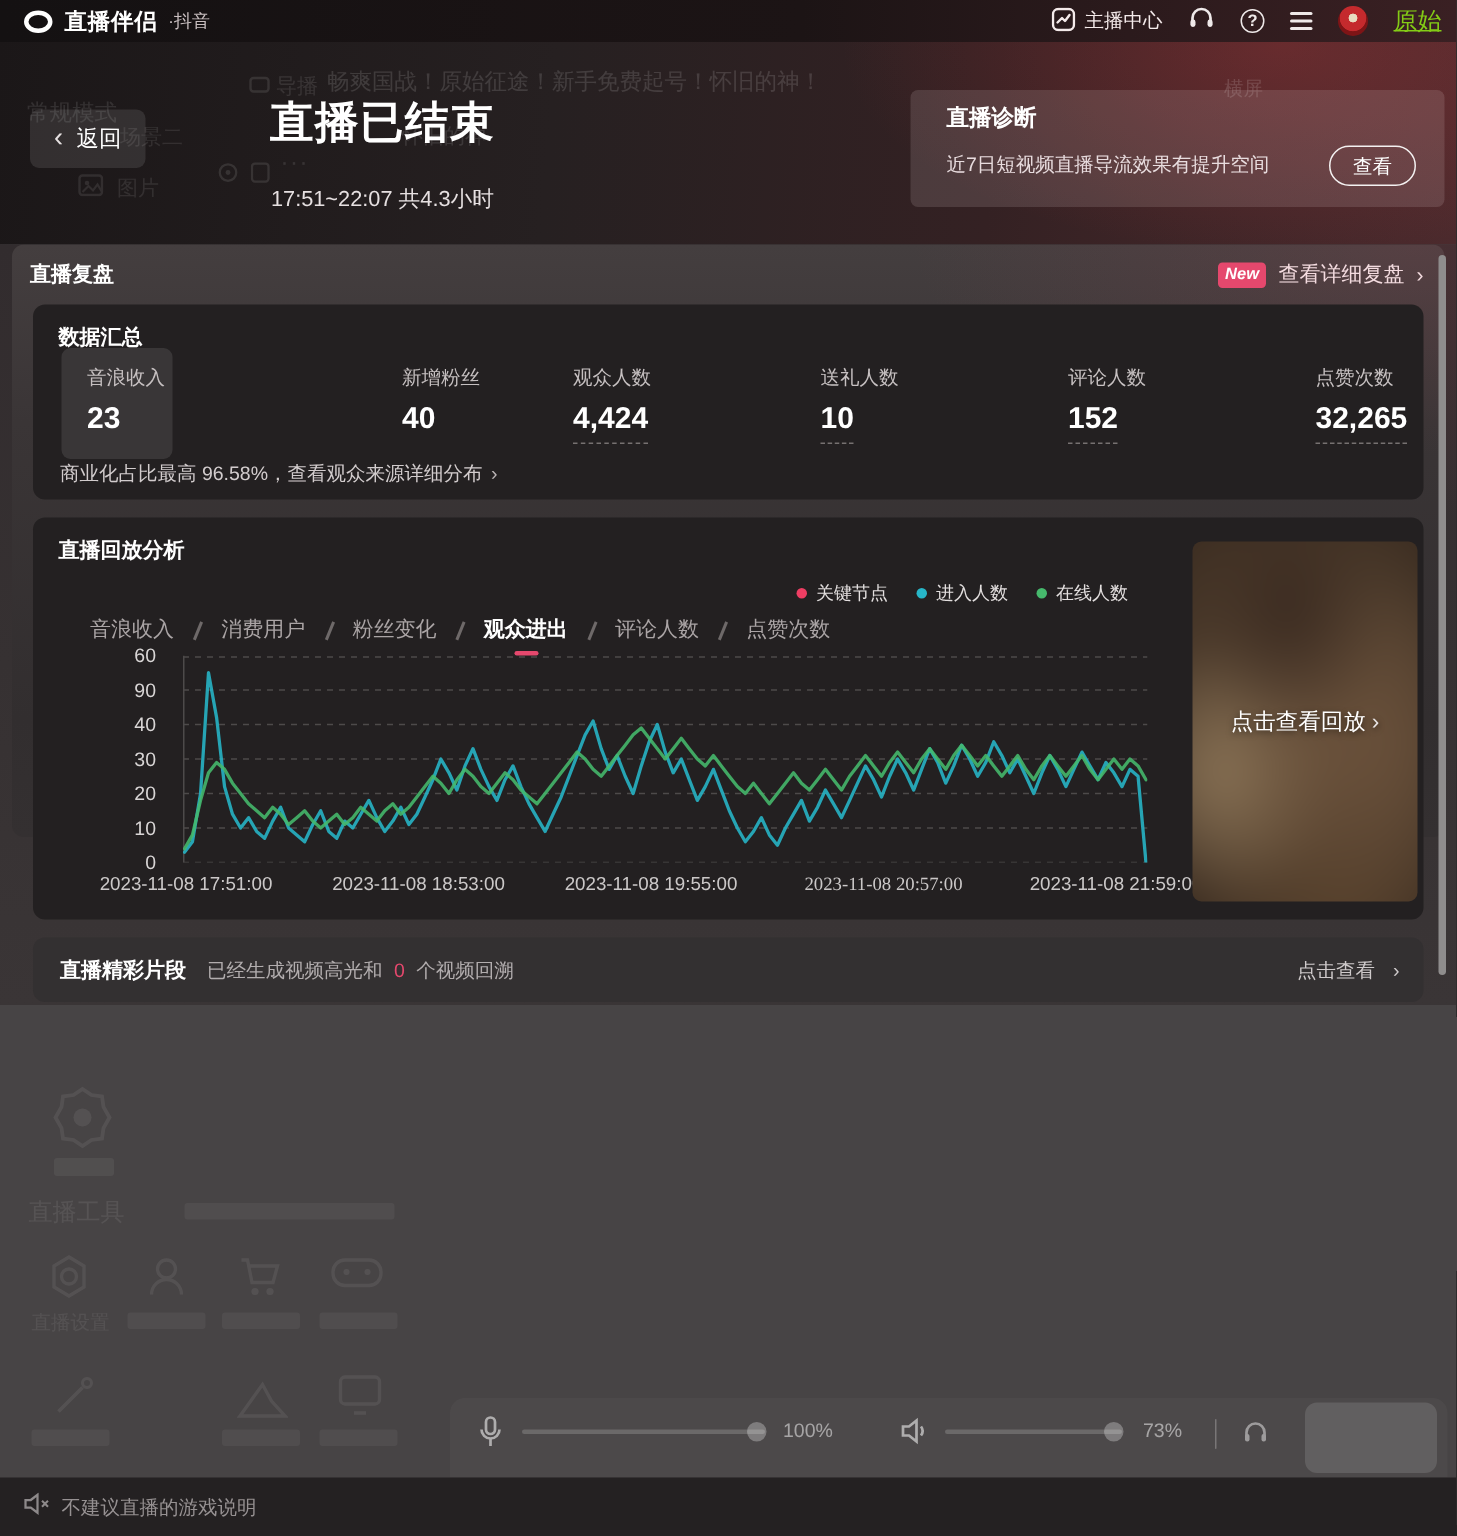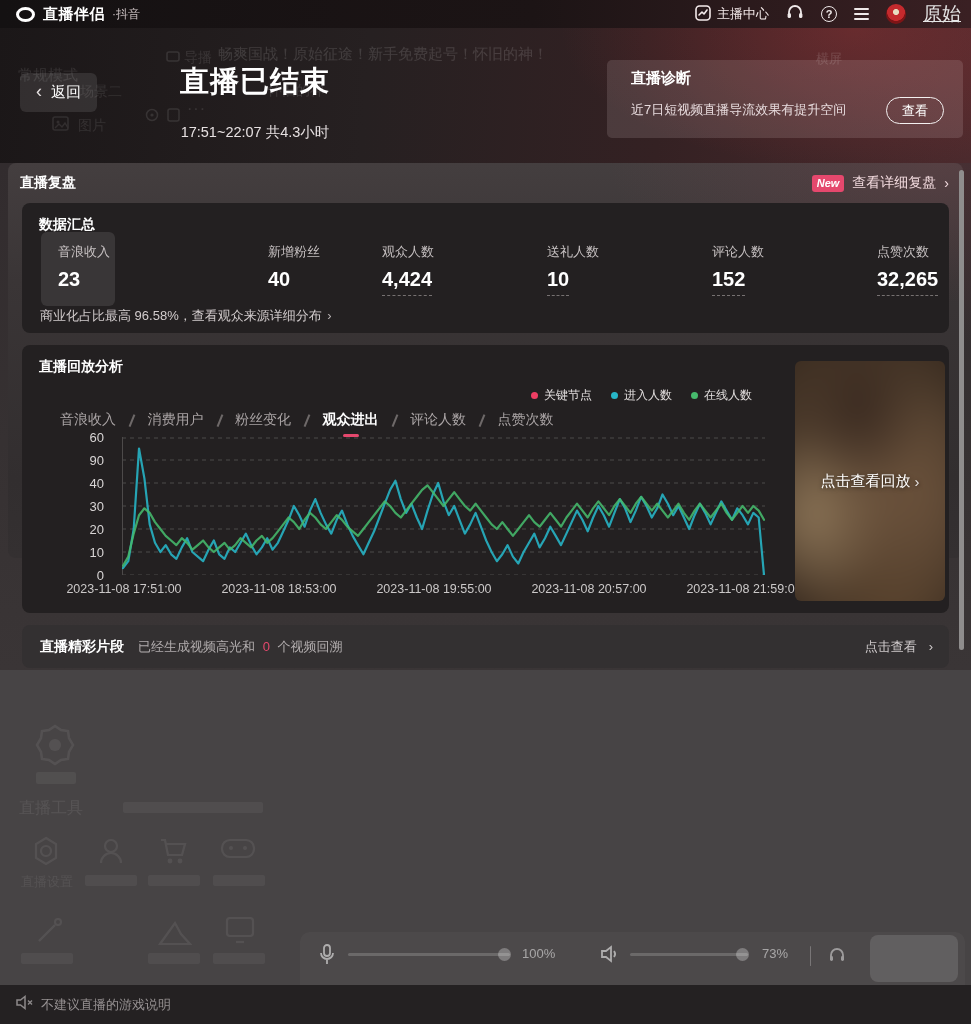--- a/index.html
+++ b/index.html
@@ -34,21 +34,21 @@
   .logo-sub { font-size:12px; color:#c9bfc0; margin-left:7px; }
   .topbar-right { margin-left:auto; display:flex; align-items:center; gap:17px; }
   .anchor-center { display:flex; align-items:center; gap:6px; font-size:13px; color:#f4eaea; cursor:pointer; }
   .icon-btn { display:flex; align-items:center; justify-content:center; cursor:pointer; }
   .help-circle { width:16px; height:16px; border:1.6px solid #efe9e9; border-radius:50%;
     font-size:11px; font-weight:bold; color:#efe9e9; display:flex; align-items:center; justify-content:center; }
   .hamburger { display:flex; flex-direction:column; gap:3px; }
   .hamburger div { width:15px; height:2px; background:#efe9e9; border-radius:1px; }
   .avatar { width:20px; height:20px; border-radius:50%;
     background:radial-gradient(circle at 50% 40%, #e8dcc0 0 18%, #c42a2d 20% 55%, #7e1416 58% 100%); }
-  .account-name { font-size:19px; color:#e5e5e5;text-decoration:underline; }
+  .account-name { font-size:16px; color:#84cc16;text-decoration:underline; }
 
   
   .header { position:absolute; left:0; top:28px; width:971px; height:135px; z-index:20; }
   .back-btn { position:absolute; left:20px; top:45px; width:77px; height:39px;
     background:rgba(255,255,255,.10); border-radius:6px; display:flex; align-items:center;
     justify-content:center; gap:9px; font-size:15px; color:#fff; cursor:pointer; }
   .back-btn .chev { font-size:18px; color:#e7e2e2; margin-top:-2px; }
   .title-block { position:absolute; left:145px; top:34px; width:220px; text-align:center; }
   .page-title { font-size:29px; font-weight:bold; letter-spacing:1px; }
   .page-subtitle { margin-top:21px; font-size:14.5px; color:#e6e0e1; }
@@ -331,21 +331,21 @@
             <line x1="0" x2="643" y1="138" y2="138" stroke="#4d4a4a" stroke-width="1" stroke-dasharray="4 4"></line>
             <line x1="0.5" x2="0.5" y1="0" y2="138" stroke="#4d4a4a" stroke-width="1"></line>
             <polyline points="1.0,131.1 6.3,124.2 11.7,92.0 17.0,11.5 22.4,41.4 27.7,87.4 33.0,105.8 38.4,115.0 43.7,108.1 49.1,117.3 54.4,121.9 59.8,110.4 65.1,101.2 70.4,115.0 75.8,119.6 81.1,124.2 86.5,112.7 91.8,103.5 97.2,117.3 102.5,121.9 107.8,110.4 113.2,115.0 118.5,105.8 123.9,96.6 129.2,108.1 134.5,117.3 139.9,110.4 145.2,101.2 150.6,112.7 155.9,105.8 161.3,94.3 166.6,82.8 171.9,69.0 177.3,78.2 182.6,89.7 188.0,73.6 193.3,62.1 198.6,75.9 204.0,87.4 209.3,96.6 214.7,82.8 220.0,73.6 225.3,87.4 230.7,98.9 236.0,108.1 241.4,117.3 246.7,105.8 252.1,94.3 257.4,80.5 262.7,66.7 268.1,52.9 273.4,43.7 278.8,62.1 284.1,75.9 289.4,66.7 294.8,80.5 300.1,92.0 305.5,73.6 310.8,57.5 316.2,46.0 321.5,64.4 326.8,78.2 332.2,69.0 337.5,82.8 342.9,96.6 348.2,87.4 353.6,75.9 358.9,89.7 364.2,103.5 369.6,115.0 374.9,124.2 380.3,117.3 385.6,108.1 390.9,119.6 396.3,126.5 401.6,115.0 407.0,105.8 412.3,96.6 417.6,110.4 423.0,101.2 428.3,89.7 433.7,98.9 439.0,108.1 444.4,96.6 449.7,85.1 455.0,73.6 460.4,82.8 465.7,94.3 471.1,80.5 476.4,69.0 481.8,78.2 487.1,89.7 492.4,75.9 497.8,62.1 503.1,71.3 508.5,85.1 513.8,73.6 519.1,59.8 524.5,69.0 529.8,80.5 535.2,71.3 540.5,57.5 545.9,66.7 551.2,78.2 556.5,69.0 561.9,80.5 567.2,92.0 572.6,78.2 577.9,66.7 583.2,75.9 588.6,87.4 593.9,75.9 599.3,64.4 604.6,73.6 610.0,82.8 615.3,71.3 620.6,78.2 626.0,87.4 631.3,75.9 636.7,80.5 642.0,138.0" fill="none" stroke="#27b6c8" stroke-width="2.2" stroke-linejoin="round" stroke-linecap="round" opacity="0.88"></polyline>
             <polyline points="1.0,128.8 6.3,119.6 11.7,96.6 17.0,78.2 22.4,71.3 27.7,75.9 33.0,85.1 38.4,92.0 43.7,98.9 49.1,103.5 54.4,108.1 59.8,101.2 65.1,105.8 70.4,112.7 75.8,108.1 81.1,103.5 86.5,110.4 91.8,115.0 97.2,110.4 102.5,105.8 107.8,112.7 113.2,108.1 118.5,101.2 123.9,105.8 129.2,110.4 134.5,103.5 139.9,98.9 145.2,105.8 150.6,101.2 155.9,94.3 161.3,87.4 166.6,80.5 171.9,85.1 177.3,92.0 182.6,82.8 188.0,75.9 193.3,80.5 198.6,87.4 204.0,92.0 209.3,85.1 214.7,78.2 220.0,82.8 225.3,89.7 230.7,94.3 236.0,98.9 241.4,92.0 246.7,85.1 252.1,78.2 257.4,71.3 262.7,64.4 268.1,69.0 273.4,75.9 278.8,80.5 284.1,73.6 289.4,66.7 294.8,59.8 300.1,52.9 305.5,48.3 310.8,55.2 316.2,62.1 321.5,69.0 326.8,62.1 332.2,55.2 337.5,62.1 342.9,69.0 348.2,73.6 353.6,66.7 358.9,73.6 364.2,80.5 369.6,87.4 374.9,92.0 380.3,85.1 385.6,92.0 390.9,98.9 396.3,92.0 401.6,85.1 407.0,78.2 412.3,85.1 417.6,89.7 423.0,82.8 428.3,75.9 433.7,82.8 439.0,89.7 444.4,80.5 449.7,73.6 455.0,66.7 460.4,73.6 465.7,80.5 471.1,71.3 476.4,64.4 481.8,71.3 487.1,78.2 492.4,69.0 497.8,62.1 503.1,69.0 508.5,75.9 513.8,66.7 519.1,59.8 524.5,66.7 529.8,73.6 535.2,66.7 540.5,73.6 545.9,80.5 551.2,73.6 556.5,66.7 561.9,75.9 567.2,82.8 572.6,73.6 577.9,66.7 583.2,73.6 588.6,80.5 593.9,73.6 599.3,66.7 604.6,75.9 610.0,82.8 615.3,75.9 620.6,69.0 626.0,75.9 631.3,69.0 636.7,73.6 642.0,82.8" fill="none" stroke="#46b96c" stroke-width="2.2" stroke-linejoin="round" stroke-linecap="round" opacity="0.88"></polyline>
           </svg>
       </div>
       <div class="xlabels" id="xlabelsHost">
           <span class="xlabel" style="left: 2px;">2023-11-08 17:51:00</span>
           <span class="xlabel" style="left: 157px;">2023-11-08 18:53:00</span>
           <span class="xlabel" style="left: 312px;">2023-11-08 19:55:00</span>
-          <span class="xlabel" style="left: 467px;">2023-11-08 20:57:00</span>
+          <span class="xlabel" style="left: 467px; font-family: Liberation Serif, serif;">2023-11-08 20:57:00</span>
           <span class="xlabel" style="left: 622px;">2023-11-08 21:59:00</span>
         </div>
       <div class="thumb">
         <div class="thumb-blur"></div>
         <div class="thumb-cta">
           <span>点击查看回放</span>
           <span class="chev">›</span>
         </div>
       </div>
     </div>

